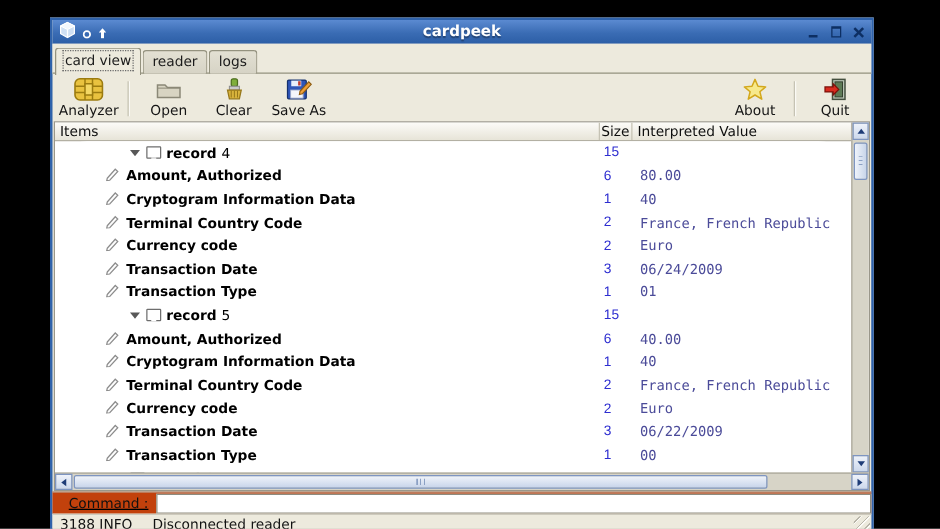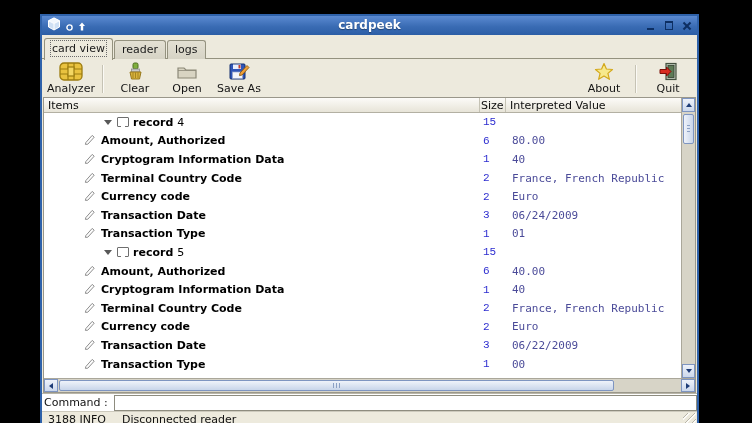--- a/index.html
+++ b/index.html
@@ -100,21 +100,21 @@
   .record-icon {
     width:12px; height:10px; margin-right:4px; position:relative;
     border:1px solid #6e6e6e; border-radius:1px; background:#fff;
   }
   .record-icon::after { content:""; position:absolute; left:3px; right:3px; bottom:-1px; height:1px; background:#fff; }
   .pencil-icon { margin-right:5px; flex:0 0 12px; }
   .lbl { font-weight:bold; color:#000; }
   .num { margin-left:4px; color:#000; }
   .cell-size {
     width:26px; flex:0 0 26px; padding-left:3px;
-    font-family:Liberation Mono, monospace; font-size:11px; color:#2d2dd0;
+    font-family:Liberation Sans, sans-serif; font-size:11px; color:#2d2dd0;
   }
   .cell-value {
     flex:1; padding-left:6px; overflow:hidden;
     font-family:"DejaVu Sans Mono", monospace; font-size:11px; color:#4b4b99;
   }
 
   
   .vscroll {
     background:#d7d4c7; border-left:1px solid #aaa79a;
     display:flex; flex-direction:column;
@@ -149,21 +149,21 @@
   }
   .hthumb::after {
     content:""; position:absolute; top:2px; bottom:2px; left:273px; width:8px;
     background:repeating-linear-gradient(90deg,#8ba0c4 0 1px, transparent 1px 3px);
   }
   .htrough { flex:1; }
 
   
   .command-row {
     flex:0 0 18px; display:flex; align-items:center;
-    border-top:1px solid #b9b6a9; background:#ffffff; padding-left:2px;
+    border-top:1px solid #b9b6a9; background:#c2410c; padding-left:13px;text-decoration:underline;
   }
   .cmd-label { font-size:11px; color:#111; margin-right:6px; white-space:nowrap; }
   .cmd-input {
     flex:1; height:16px; border:1px solid #8e8c7f; border-radius:0;
     background:#fff; font-size:11px; font-family:"DejaVu Sans", sans-serif; padding:0 3px; outline:none;
   }
 
   
   .statusbar {
     flex:0 0 15px; display:flex; align-items:center;
@@ -231,36 +231,36 @@
           <path d="M9 1 L9 7 M9 12 L9 18 M1 7 L23 7 M1 12 L23 12 M15 1 L15 7 M15 12 L15 18" stroke="#9c7c10" stroke-width="1.2" fill="none"></path>
           <rect x="9" y="5" width="6" height="9" fill="#f3d764" stroke="#9c7c10" stroke-width="1.2"></rect>
         </svg>
       </span>
       <span>Analyzer</span>
     </div>
     <div class="tsep"></div>
     <div class="tbtn">
       <span>
         <svg width="22" height="19" viewBox="0 0 22 19">
+          <path d="M2 6 L2 16 L20 16 L20 8 L10 8 L8 6 Z" fill="#d8d4c2" stroke="#8b8877" stroke-width="1.2"></path>
+          <path d="M2 8.5 L20 8.5" stroke="#8b8877" stroke-width="0.8"></path>
+        </svg>
+      </span>
+      <span>Open</span>
+    </div>
+    <div class="tbtn">
+      <span>
+        <svg width="22" height="19" viewBox="0 0 22 19">
           <rect x="9" y="1" width="5" height="6" rx="1.5" fill="#7fae3c" stroke="#4c6e1f" stroke-width="1"></rect>
           <rect x="7.5" y="7" width="8" height="3" fill="#c9c9c9" stroke="#8a8a8a" stroke-width="0.8"></rect>
           <path d="M6 10 L17 10 L15.5 17 L7.5 17 Z" fill="#d9b33c" stroke="#97781b" stroke-width="1"></path>
           <path d="M9 10.5 L9 16 M11.5 10.5 L11.5 16 M14 10.5 L14 16" stroke="#97781b" stroke-width="0.8"></path>
         </svg>
       </span>
       <span>Clear</span>
-    </div>
-    <div class="tbtn">
-      <span>
-        <svg width="22" height="19" viewBox="0 0 22 19">
-          <path d="M2 6 L2 16 L20 16 L20 8 L10 8 L8 6 Z" fill="#d8d4c2" stroke="#8b8877" stroke-width="1.2"></path>
-          <path d="M2 8.5 L20 8.5" stroke="#8b8877" stroke-width="0.8"></path>
-        </svg>
-      </span>
-      <span>Open</span>
     </div>
     <div class="tbtn">
       <span>
         <svg width="22" height="19" viewBox="0 0 22 19">
           <rect x="2" y="2" width="15" height="15" rx="1" fill="#2f55b8" stroke="#15306e" stroke-width="1"></rect>
           <rect x="5" y="2.5" width="8" height="4.5" fill="#e8eefc"></rect>
           <rect x="10.5" y="3" width="2" height="3.4" fill="#c23b2e"></rect>
           <rect x="4.5" y="10" width="10" height="6.5" fill="#f4f6fb" stroke="#9aa7c9" stroke-width="0.7"></rect>
           <path d="M12 11 L19 3.5 L21 5.5 L14 13 L11.5 13.6 Z" fill="#f0a03a" stroke="#8f5d12" stroke-width="0.9"></path>
         </svg>

